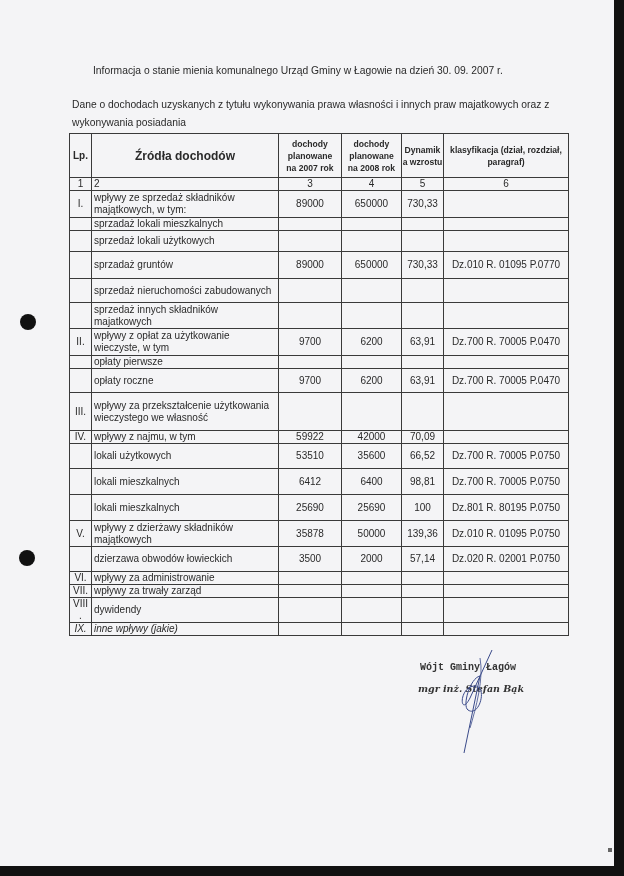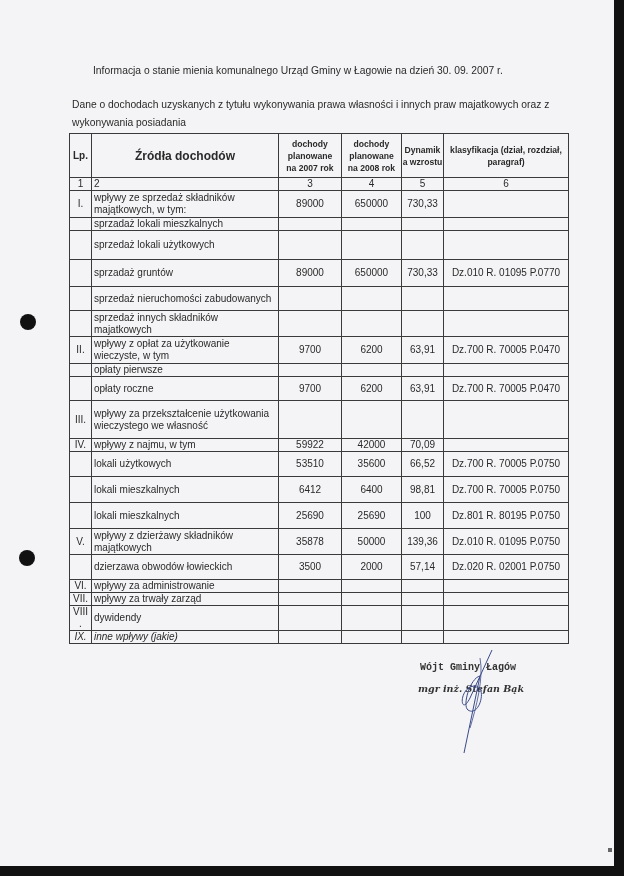--- a/index.html
+++ b/index.html
@@ -72,21 +72,21 @@
         <td class="c"></td>
       </tr>
       <tr style="height: 12px; margin-top: 16px;">
         <td class="lp"></td>
         <td class="src">sprzadaż lokali mieszkalnych</td>
         <td class="c"></td>
         <td class="c"></td>
         <td class="c"></td>
         <td class="c"></td>
       </tr>
-      <tr style="height: 29px;">
+      <tr style="height: 21px;">
         <td class="lp"></td>
         <td class="src">sprzedaż lokali użytkowych</td>
         <td class="c"></td>
         <td class="c"></td>
         <td class="c"></td>
         <td class="c"></td>
       </tr>
       <tr style="height: 27px;">
         <td class="lp"></td>
         <td class="src">sprzadaż gruntów</td>

